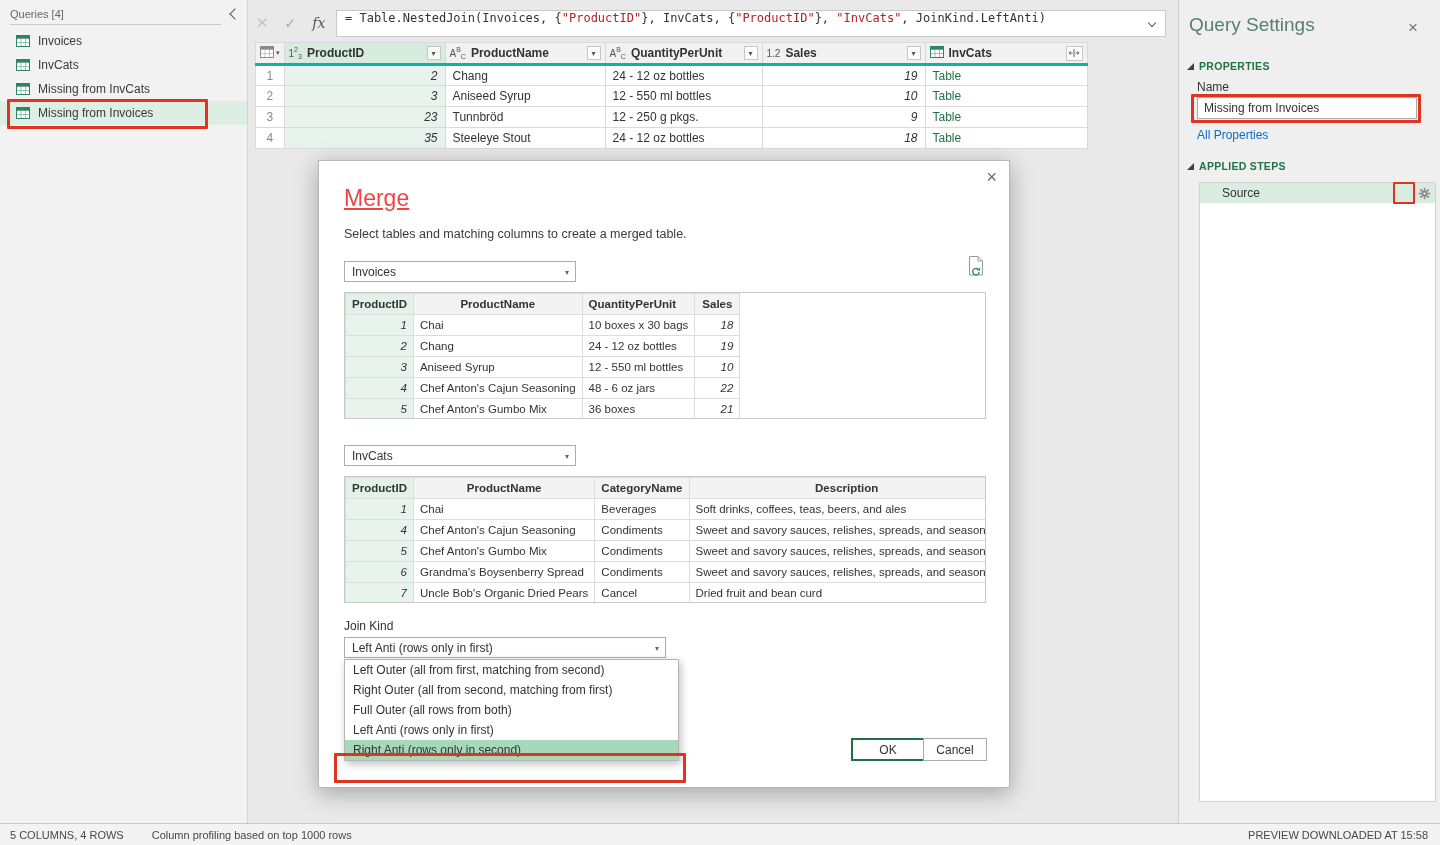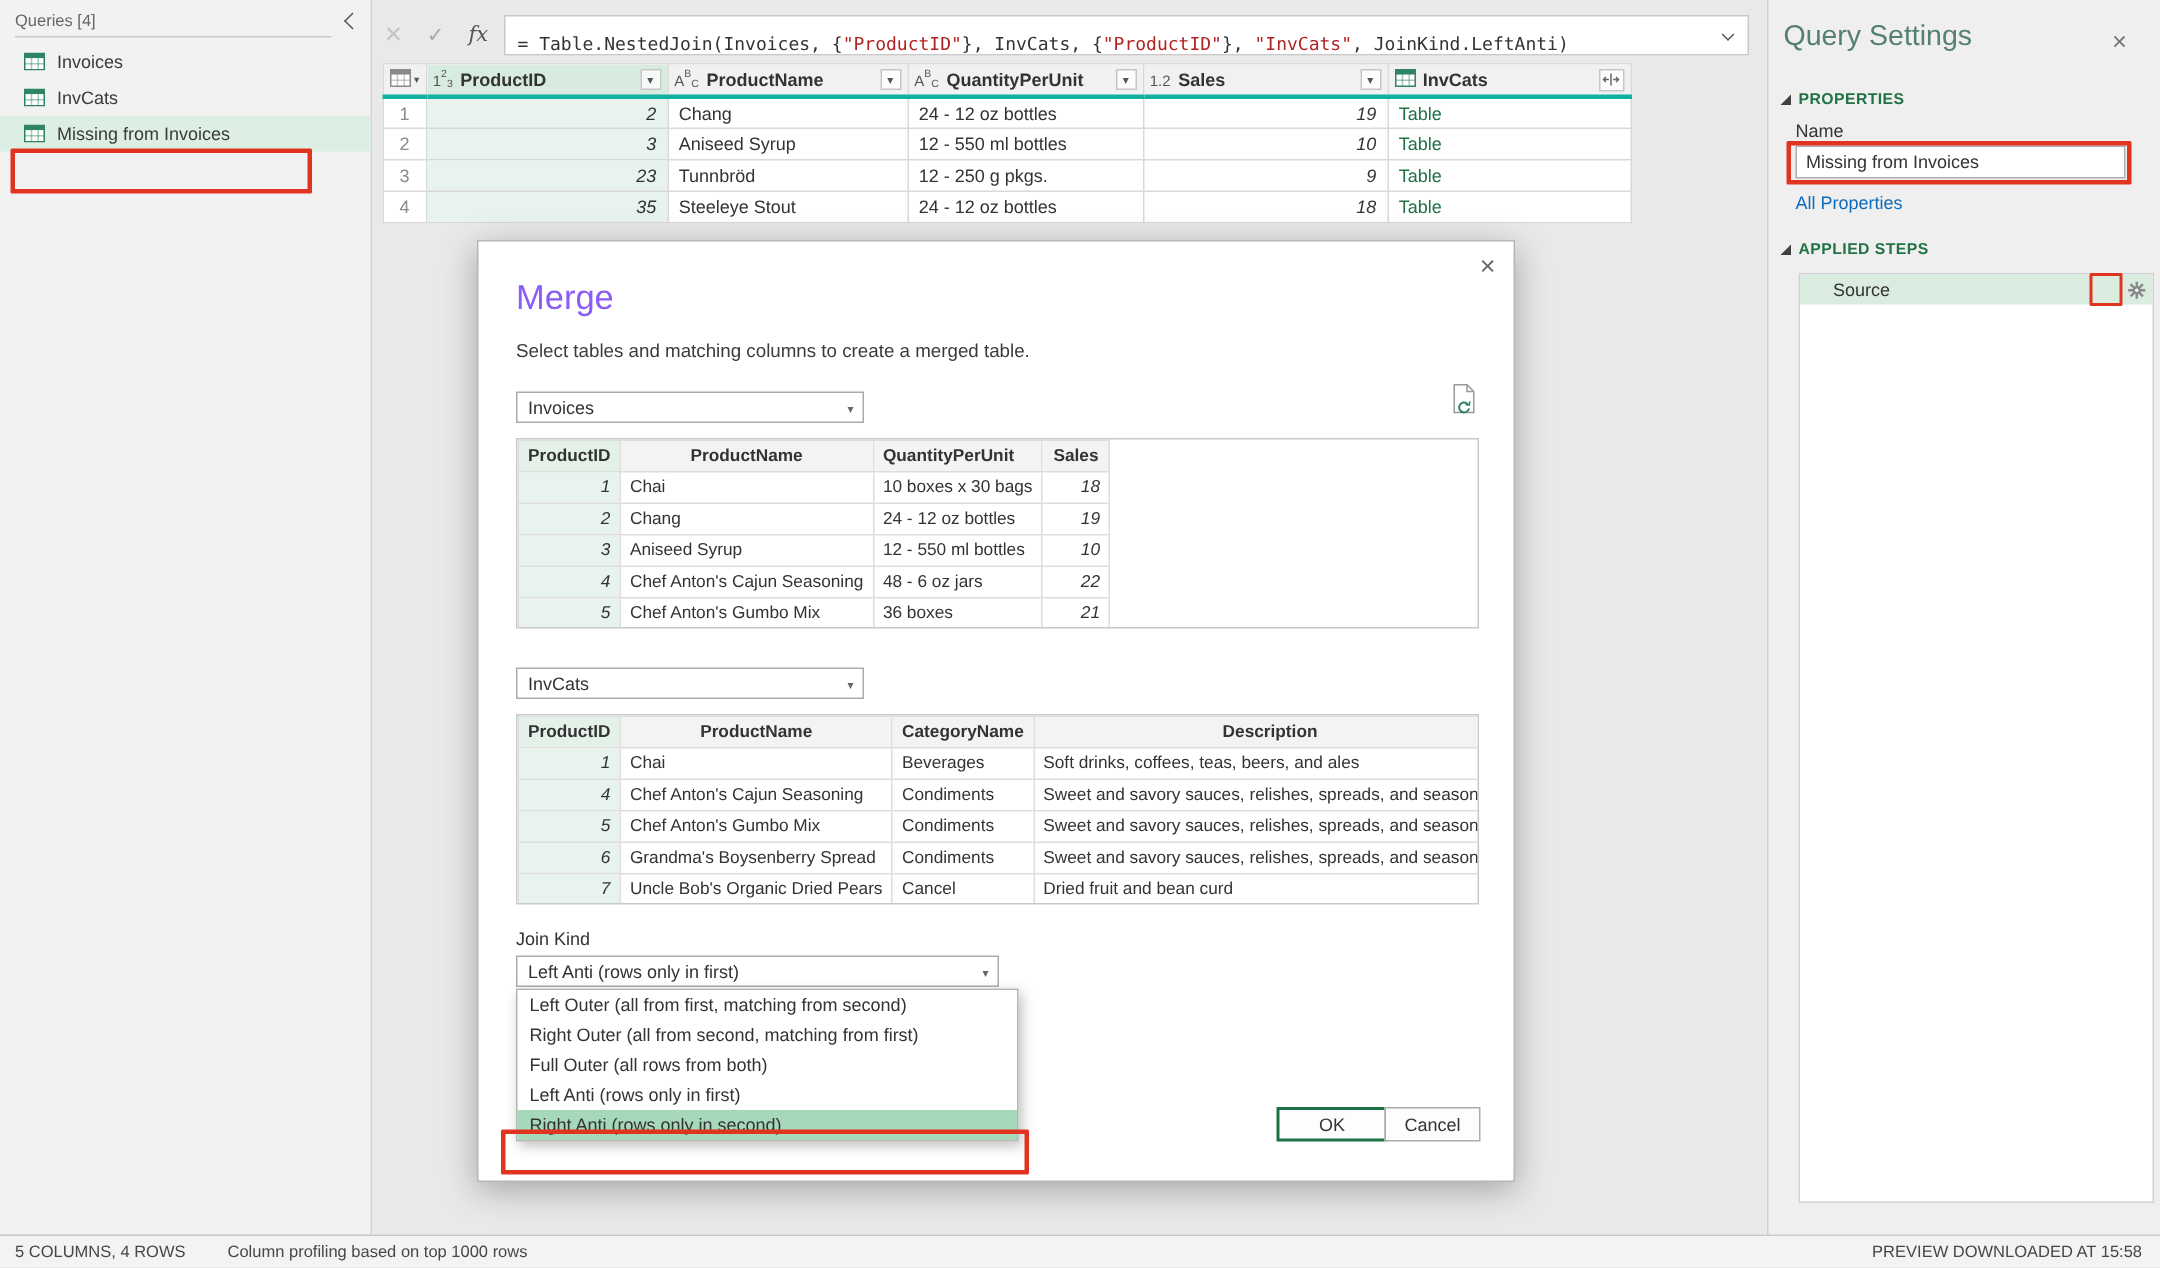--- a/index.html
+++ b/index.html
@@ -13,21 +13,21 @@
   .query-item{display:flex;align-items:center;gap:8px;height:24px;padding-left:16px;cursor:pointer;color:#3a3a3a;}
   .query-item.selected{background:#ddeee4;}
   .query-item .qicon{display:inline-flex;width:14px;}
 
   
   .main{position:absolute;left:248px;top:0;width:930px;height:823px;background:#e9e9e9;}
   .fbar-icons{position:absolute;left:8px;top:10px;display:flex;align-items:center;gap:16px;height:26px;color:#9a9a9a;}
   .fbar-icons .fx{font-family:"DejaVu Serif",serif;font-style:italic;color:#555;font-size:14px;}
   .fbar-icons .cancel{color:#c4c4c4;font-size:15px;}
   .fbar-icons .check{color:#a9a9a9;font-size:14px;}
-  .formula-input{position:absolute;left:88px;top:10px;width:830px;height:27px;background:#fff;border:1px solid #c9c9c9;display:flex;align-items:flex-end;padding:0 22px 0 8px;font-family:"DejaVu Sans Mono",monospace;font-size:12px;white-space:pre;overflow:hidden;}
+  .formula-input{position:absolute;left:88px;top:10px;width:830px;height:27px;background:#fff;border:1px solid #c9c9c9;display:flex;align-items:flex-start;padding:0 22px 0 8px;font-family:"DejaVu Sans Mono",monospace;font-size:12px;white-space:pre;overflow:hidden;}
   .formula-input .seg-string{color:#b22222;}
   .formula-input .chev-down{position:absolute;right:10px;top:9px;width:6px;height:6px;border-right:1.4px solid #555;border-bottom:1.4px solid #555;transform:rotate(45deg);}
 
   
   .grid-wrap{position:absolute;left:7px;top:42px;}
   table.grid{border-collapse:collapse;table-layout:fixed;background:#fff;}
   table.grid th,table.grid td{border:1px solid #d9d9d9;height:21px;padding:0 7px;font-weight:400;text-align:left;overflow:hidden;white-space:nowrap;}
   table.grid thead th{background:#f1f1f1;height:22px;border-bottom:3px solid #12b0a0;padding:0 4px;}
   table.grid thead th.selcol{background:#d7ebdf;}
   table.grid .hflex{display:flex;align-items:center;gap:5px;}
@@ -59,21 +59,21 @@
 
   
   .statusbar{position:absolute;left:0;top:823px;width:1440px;height:22px;background:#f3f3f3;border-top:1px solid #c8c8c8;font-size:11px;color:#474747;display:flex;align-items:center;}
   .sb-left1{margin-left:10px;}
   .sb-left2{margin-left:28px;}
   .sb-right{margin-left:auto;margin-right:12px;}
 
   
   .dialog{position:absolute;left:318px;top:160px;width:692px;height:628px;background:#fff;border:1px solid #b6b6b6;box-shadow:0 5px 22px rgba(0,0,0,.30);z-index:100;}
   .dlg-close{position:absolute;right:12px;top:6px;font-size:18px;color:#666;cursor:pointer;}
-  .dlg-title{position:absolute;left:25px;top:24px;font-size:23px;font-weight:400;color:#8b5cf6;}
+  .dlg-title{position:absolute;left:25px;top:24px;font-size:23px;font-weight:400;color:#ef4444;text-decoration:underline;}
   .dlg-sub{position:absolute;left:25px;top:66px;font-size:12.5px;color:#3b3b3b;}
   .pq-select{position:absolute;height:21px;border:1px solid #ababab;background:#fff;display:flex;align-items:center;padding:0 20px 0 7px;font-size:12px;color:#333;cursor:pointer;}
   .pq-select .caret{position:absolute;right:6px;top:6px;font-size:8px;color:#666;}
   .sel-1{left:25px;top:100px;width:232px;}
   .sel-2{left:25px;top:284px;width:232px;}
   .sel-join{left:25px;top:476px;width:322px;}
   .refresh-ic{position:absolute;left:646px;top:94px;cursor:pointer;}
   .dlg-tablebox{position:absolute;width:642px;height:127px;border:1px solid #c9c9c9;background:#fff;overflow:hidden;}
   .tb-1{left:25px;top:131px;}
   .tb-2{left:25px;top:315px;}
@@ -126,20 +126,32 @@
             <svg width="14" height="12" viewBox="0 0 14 12">
               <rect x="0.5" y="0.5" width="13" height="11" fill="#fff" stroke="#2f8463"></rect>
               <rect x="0.5" y="0.5" width="13" height="3.2" fill="#2f8463"></rect>
               <line x1="5" y1="3.5" x2="5" y2="11.5" stroke="#2f8463" stroke-opacity=".45"></line>
               <line x1="9.5" y1="3.5" x2="9.5" y2="11.5" stroke="#2f8463" stroke-opacity=".45"></line>
               <line x1="0.5" y1="7.5" x2="13.5" y2="7.5" stroke="#2f8463" stroke-opacity=".45"></line>
             </svg>
           </span>
           <span>InvCats</span>
         </div>
+        <div class="query-item">
+          <span class="qicon">
+            <svg width="14" height="12" viewBox="0 0 14 12">
+              <rect x="0.5" y="0.5" width="13" height="11" fill="#fff" stroke="#2f8463"></rect>
+              <rect x="0.5" y="0.5" width="13" height="3.2" fill="#2f8463"></rect>
+              <line x1="5" y1="3.5" x2="5" y2="11.5" stroke="#2f8463" stroke-opacity=".45"></line>
+              <line x1="9.5" y1="3.5" x2="9.5" y2="11.5" stroke="#2f8463" stroke-opacity=".45"></line>
+              <line x1="0.5" y1="7.5" x2="13.5" y2="7.5" stroke="#2f8463" stroke-opacity=".45"></line>
+            </svg>
+          </span>
+          <span>Missing from InvCats</span>
+        </div>
         <div class="query-item selected">
           <span class="qicon">
             <svg width="14" height="12" viewBox="0 0 14 12">
               <rect x="0.5" y="0.5" width="13" height="11" fill="#fff" stroke="#2f8463"></rect>
               <rect x="0.5" y="0.5" width="13" height="3.2" fill="#2f8463"></rect>
               <line x1="5" y1="3.5" x2="5" y2="11.5" stroke="#2f8463" stroke-opacity=".45"></line>
               <line x1="9.5" y1="3.5" x2="9.5" y2="11.5" stroke="#2f8463" stroke-opacity=".45"></line>
               <line x1="0.5" y1="7.5" x2="13.5" y2="7.5" stroke="#2f8463" stroke-opacity=".45"></line>
             </svg>
           </span>

